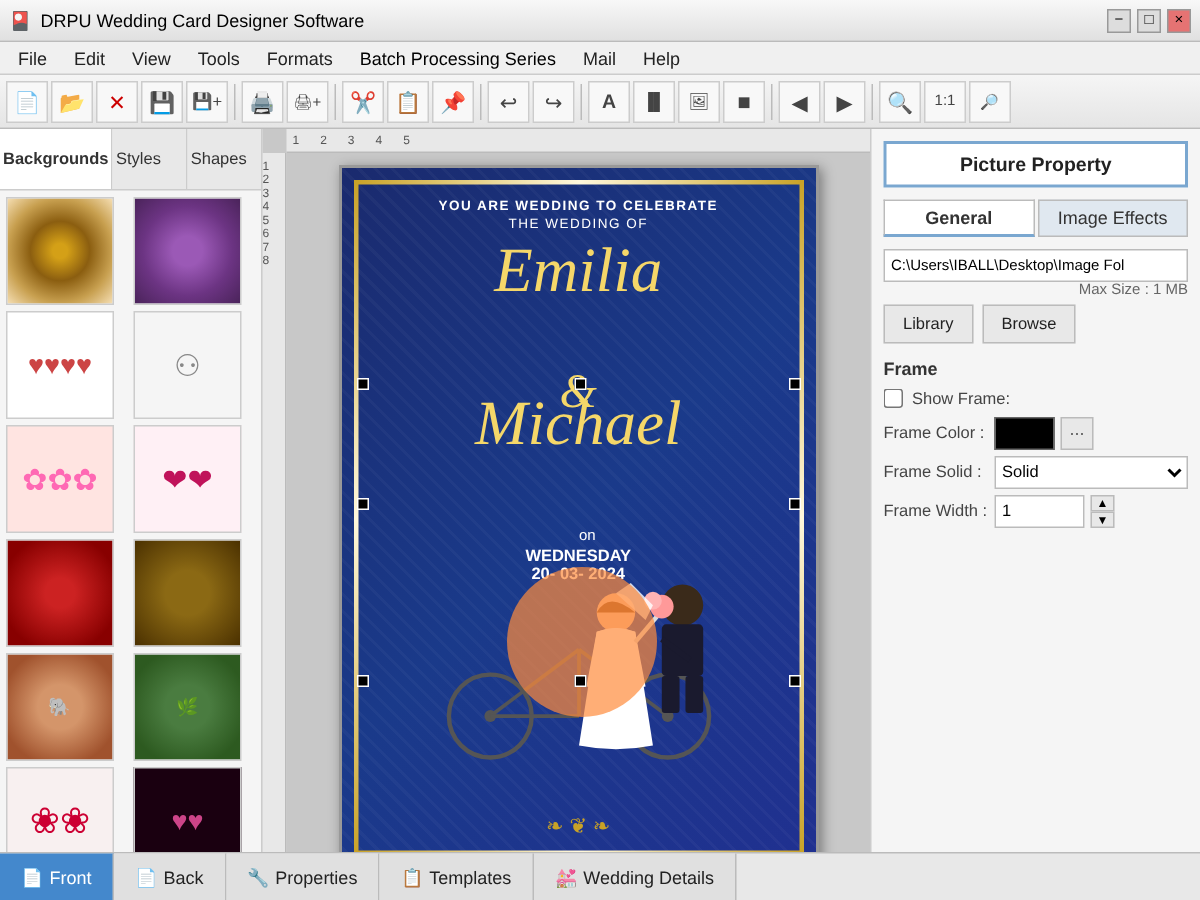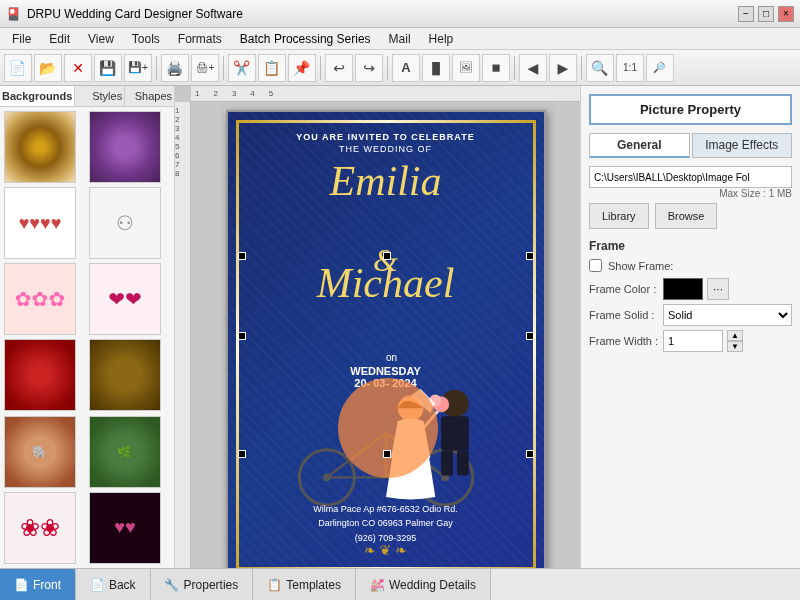--- a/index.html
+++ b/index.html
@@ -41,21 +41,21 @@
     
     #main { display: flex; height: calc(600px - 28px - 22px - 36px - 32px); }
 
     
     #left-panel {
       width: 175px; background: #f5f5f5; border-right: 1px solid #ccc;
       display: flex; flex-direction: column;
     }
     #left-tabs { display: flex; border-bottom: 1px solid #ccc; }
     .left-tab {
-      flex: 1; text-align: right; padding: 4px 2px; font-size: 11px;
+      flex: 1; text-align: left; padding: 14px 2px; font-size: 11px;
       background: #e8e8e8; border-right: 1px solid #ccc; cursor: pointer; color: #333;
     }
     .left-tab:last-child { border-right: none; }
     .left-tab.active { background: #fff; font-weight: bold; }
     #thumbnails {
       flex: 1; overflow-y: auto; padding: 4px;
       display: grid; grid-template-columns: 1fr 1fr; gap: 4px;
     }
     .thumb {
       width: 72px; height: 72px; border: 1px solid #ccc; background: #fff;
@@ -344,21 +344,21 @@
       <span class="ruler-tick">8</span>
     </div>
 
     <div id="card-canvas">
       <div class="card-wavy-bg"></div>
       <div class="card-top-border"></div>
       <div class="card-bottom-border"></div>
       <div class="card-left-border"></div>
       <div class="card-right-border"></div>
 
-      <div class="card-invited-text">YOU ARE INVITED TO CELEBRATE</div>
+      <div class="card-invited-text">YOU ARE WEDDING TO CELEBRATE</div>
       <div class="card-wedding-text">THE WEDDING OF</div>
       <div class="card-name-emilia">Emilia</div>
       <div class="card-ampersand">&amp;</div>
       <div class="card-name-michael">Michael</div>
       <div class="card-on-text">on</div>
       <div class="card-date-text">
         <div>WEDNESDAY</div>
         <div>20- 03- 2024</div>
       </div>
 
@@ -394,25 +394,20 @@
 
           <line x1="178" y1="70" x2="195" y2="50" stroke="#ddd" stroke-width="3"></line>
           <circle cx="196" cy="46" r="8" fill="#ff9999"></circle>
           <circle cx="190" cy="42" r="6" fill="#ffb3b3"></circle>
 
           <path d="M152,50 Q160,35 178,50" fill="#8B4513" stroke="none"></path>
           <path d="M165,37 L175,30 L190,45 L185,55" fill="white" opacity="0.8"></path>
         </svg>
       </div>
 
-      <div class="card-address">
-        <div>Wilma Pace Ap #676-6532 Odio Rd.</div>
-        <div>Darlington CO 06963 Palmer Gay</div>
-        <div>(926) 709-3295</div>
-      </div>
       <div class="card-ornament">❧ ❦ ❧</div>
 
       <div class="selection-handle" style="top:140px;left:10px;"></div>
       <div class="selection-handle" style="top:140px;left:155px;"></div>
       <div class="selection-handle" style="top:140px;right:10px;"></div>
       <div class="selection-handle" style="top:220px;left:10px;"></div>
       <div class="selection-handle" style="top:220px;right:10px;"></div>
       <div class="selection-handle" style="bottom:120px;left:10px;"></div>
       <div class="selection-handle" style="bottom:120px;left:155px;"></div>
       <div class="selection-handle" style="bottom:120px;right:10px;"></div>

